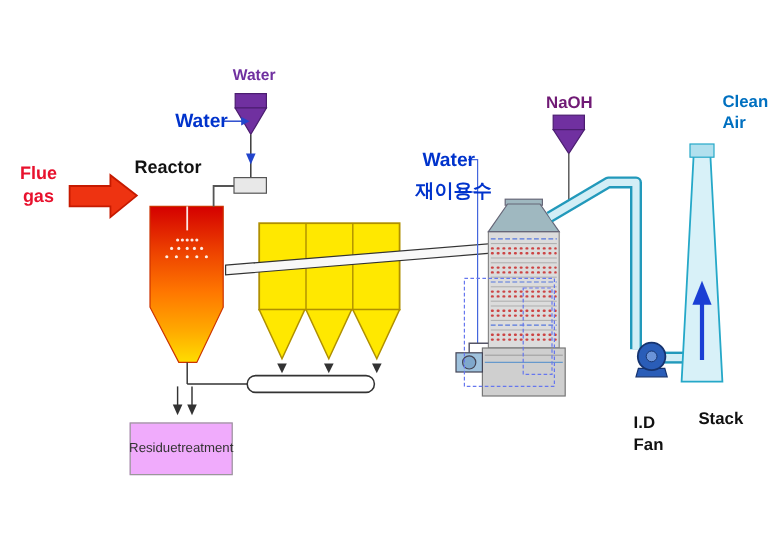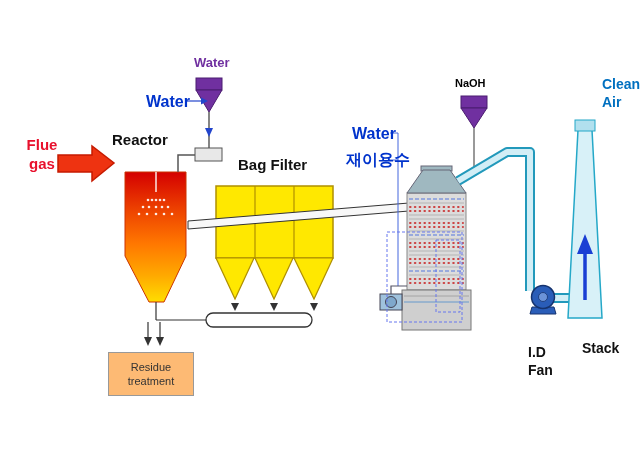--- a/index.html
+++ b/index.html
@@ -8,26 +8,26 @@
     font-family:"Liberation Sans",sans-serif;
   }
   #diagram-svg{position:absolute;left:0;top:0;}
   .lbl{position:absolute;font-weight:bold;white-space:nowrap;line-height:1.25;}
   .lbl .line{display:block;}
   .black15{font-size:15px;color:#111;text-align:right;}
   .black14{font-size:14px;color:#111;}
   .red-flue{font-size:15px;color:#e8112d;text-align:center;width:52px;}
   .purple13{font-size:13px;color:#7030a0;}
   .blue12{font-size:16px;color:#0033cc;font-weight:bold;}
-  .red13{font-size:11px;color:#000000;}
+  .red13{font-size:14px;color:#701a75;}
   .cleanair{font-size:14px;color:#0070c0;text-align:left;width:48px;margin-left:40px;}
   .idfan{font-size:14px;color:#111;text-align:left;margin-top:11px;}
   #residue-box{
     position:absolute;left:108px;top:352px;width:84px;height:42px;
-    background:#fdba74;border:1px solid #999;display:flex;flex-direction:column;
+    background:#f0abfc;border:1px solid #999;display:flex;flex-direction:row;
     align-items:center;justify-content:center;font-size:11px;color:#333;font-weight:normal;
     line-height:1.3;
   }
 </style>
 </head>
 <body>
 
 <div id="stage">
 
   <svg id="diagram-svg" width="640" height="460" viewBox="0 0 640 460">
@@ -170,32 +170,31 @@
       <polygon points="577,254 593,254 585,234" fill="#1a3fd4"></polygon>
     </g>
 
     <g>
       <polygon points="532,307 554,307 556,314 530,314" fill="#2a5db8" stroke="#16336e"></polygon>
       <circle cx="543" cy="297" r="11.5" fill="#2a5db8" stroke="#16336e" stroke-width="1.5"></circle>
       <circle cx="543" cy="297" r="4.5" fill="#6b93d8" stroke="#16336e" stroke-width="0.8"></circle>
     </g>
   </svg>
 
-  <div class="lbl red-flue" style="left:16px;top:136px;">
+  <div class="lbl red-flue" style="left:6px;top:136px;">
     <span class="line">Flue</span>
     <span class="line">gas</span>
   </div>
 
   <div class="lbl black15" style="left:112px;top:131px;">Reactor</div>
 
   <div class="lbl purple13" style="left:194px;top:55px;">Water</div>
 
   <div class="lbl blue12" style="left:146px;top:92px;">Water</div>
 
-  <div class="lbl black15" style="left:238px;top:156px;">Bag Filter</div>
 
   <div id="residue-box">
     <span>Residue</span>
     <span>treatment</span>
   </div>
 
   <div class="lbl blue12" style="left:352px;top:124px;">Water</div>
 
   <div class="lbl blue12" style="left:346px;top:150px;text-align:right;">재이용수</div>
 

